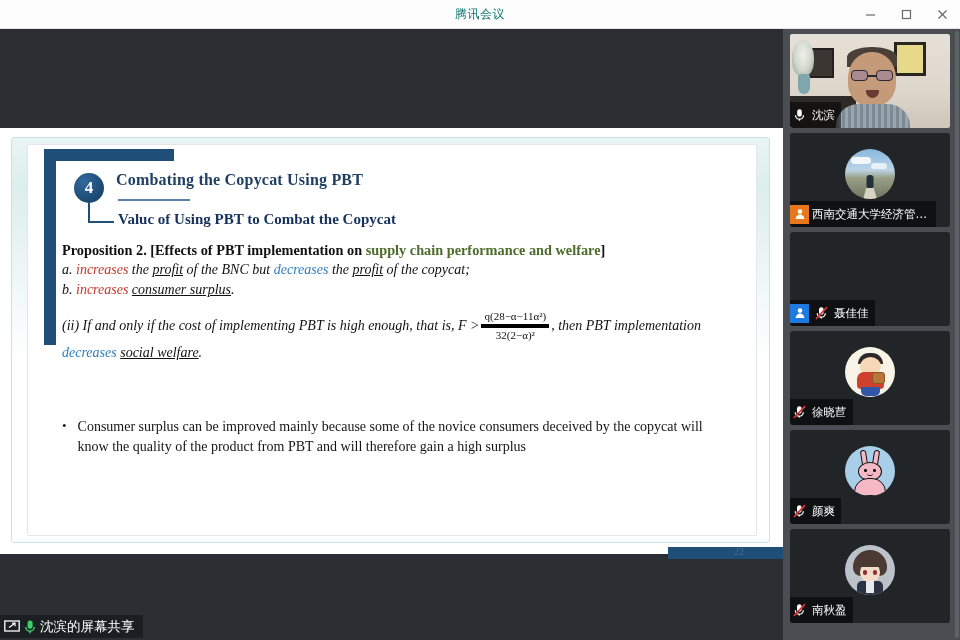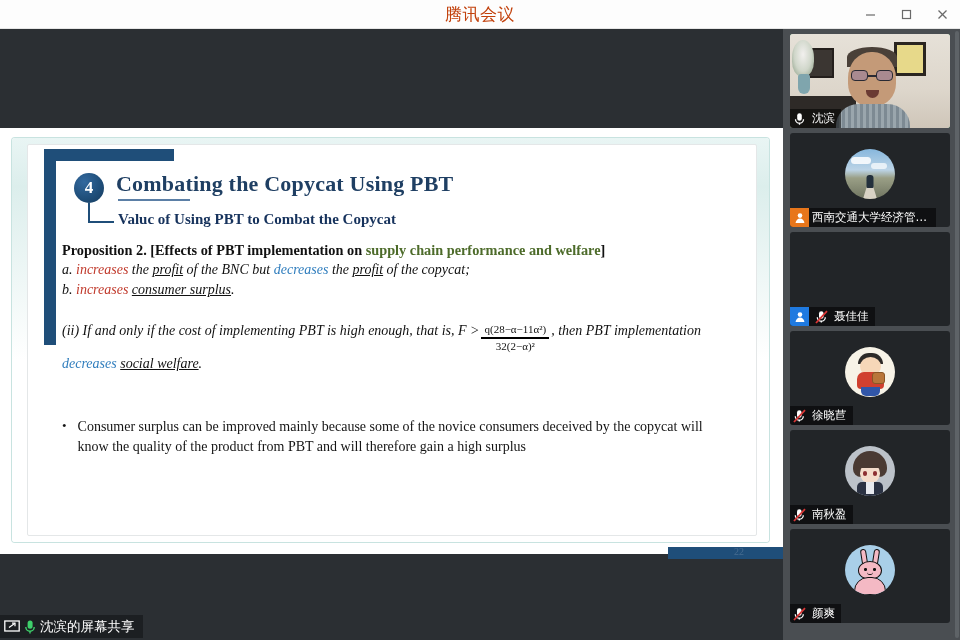--- a/index.html
+++ b/index.html
@@ -11,21 +11,21 @@
   }
   #app { position: relative; width: 960px; height: 640px; background: #ffffff; }
 
   
   #titlebar {
     position: absolute; left: 0; top: 0; width: 960px; height: 29px;
     background: #fdfdfd; border-bottom: 1px solid #e6e6e6;
     display: flex; align-items: center; justify-content: center;
   }
   #titlebar .title {
-    font-size: 17px; color: #c2410c; letter-spacing: .5px;
+    font-size: 12px; color: #0f766e; letter-spacing: .5px;
     font-family: "DejaVu Sans", "Liberation Sans", sans-serif;
   }
   #winbtns { position: absolute; right: 0; top: 0; height: 29px; display: flex; }
   #winbtns .wb {
     width: 36px; height: 29px; display: flex; align-items: center; justify-content: center;
     color: #6a6a6a; font-size: 13px; line-height: 1;
     font-family: "DejaVu Sans", sans-serif;
   }
   #winbtns .wb svg { display: block; }
 
@@ -77,21 +77,21 @@
     position: absolute; left: 46px; top: 28px; width: 30px; height: 30px;
     border-radius: 50%;
     background: radial-gradient(circle at 34% 30%, #33699e 0%, #1f4e79 58%, #163a5c 100%);
     color: #ffffff; font-size: 17px; font-weight: bold;
     display: flex; align-items: center; justify-content: center;
     font-family: "Liberation Serif", serif;
   }
   .sl-title {
     position: absolute; left: 88px; top: 26px;
     font-family: "Liberation Serif", serif;
-    font-size: 22px; font-weight: bold; color: #1f3f63;
+    font-size: 16px; font-weight: bold; color: #1f3f63;
     letter-spacing: .2px;
   }
   .sl-title-ul {
     position: absolute; left: 90px; top: 54px; width: 72px; height: 2px;
     background: #5b7fa6;
   }
   .sl-elbow-v {
     position: absolute; left: 60px; top: 58px; width: 2px; height: 20px; background: #1f4e79;
   }
   .sl-elbow-h {
@@ -114,21 +114,21 @@
   .u { text-decoration: underline; }
   .line-i  { font-size: 14px; font-style: italic; line-height: 1.42; }
   .line-ii { font-size: 14px; font-style: italic; line-height: 1.55; margin-top: 11px; }
 
   
   .frac {
     display: inline-block; vertical-align: middle; text-align: center;
     font-style: normal; font-size: 11px; line-height: 1.15;
     margin: 0 2px; position: relative; top: -1px;
   }
-  .frac .num { display: block; padding: 0 3px 1px 3px; border-bottom: 2px solid #000000; white-space: nowrap; margin-top: 13px; }
+  .frac .num { display: block; padding: 0 3px 1px 3px; border-bottom: 4px solid #000000; white-space: nowrap; }
   .frac .den { display: block; padding: 1px 3px 0 3px; white-space: nowrap; }
 
   .bullet-row {
     position: absolute; left: 34px; top: 272px; width: 668px;
     display: flex; gap: 11px;
     font-family: "Liberation Serif", serif;
     font-size: 14px; color: #141414; line-height: 1.42;
   }
   .bullet-dot { flex: 0 0 auto; font-size: 13px; line-height: 1.42; }
 
@@ -155,21 +155,21 @@
   #rail-scroll {
     position: absolute; right: 1px; top: 2px; width: 4px; height: 607px;
     background: #5e6367; border-radius: 2px;
   }
   .tile {
     position: relative; width: 160px; height: 94px; margin-bottom: 5px;
     background: #222528; border-radius: 3px; overflow: hidden;
   }
   .tile.active { box-shadow: 0 0 0 2px #17b26a inset; }
   .tile-name {
-    position: absolute; left: 0; bottom: 0; height: 19px;
+    position: absolute; left: 0; bottom: 0; height: 26px;
     display: flex; align-items: center; gap: 3px; padding: 0 6px 0 0;
     background: rgba(0,0,0,.55); max-width: 158px;
   }
   .tile-name .nm {
     color: #ffffff; font-size: 11.5px; white-space: nowrap;
     overflow: hidden; text-overflow: ellipsis; max-width: 118px;
     font-family: "DejaVu Sans", "Liberation Sans", sans-serif;
   }
   .role-chip {
     width: 19px; height: 19px; flex: 0 0 auto;
@@ -440,20 +440,43 @@
               <path d="M2.3 7.2 a4 4 0 0 0 8 0" stroke="#ffffff" stroke-width="1.3" fill="none"></path>
               <line x1="6.3" y1="11" x2="6.3" y2="12.6" stroke="#ffffff" stroke-width="1.3"></line>
               <line x1="1" y1="13" x2="12" y2="1.2" stroke="#d93636" stroke-width="1.8"></line>
             </svg>
           </div>
           <span class="nm">徐晓苣</span>
         </div>
       </div>
 
       <div class="tile">
+        <div class="avatar-circle av-rabbit">
+          <div class="earL"></div>
+            <div class="earR"></div>
+            <div class="head"></div>
+          <div class="eL"></div>
+            <div class="eR"></div>
+            <div class="m"></div>
+            <div class="body"></div>
+        </div>
+        <div class="tile-name">
+          <div class="role-chip">
+            <svg width="13" height="14" viewBox="0 0 13 14">
+              <rect x="4" y="1.2" width="4.6" height="7.6" rx="2.3" fill="#ffffff"></rect>
+              <path d="M2.3 7.2 a4 4 0 0 0 8 0" stroke="#ffffff" stroke-width="1.3" fill="none"></path>
+              <line x1="6.3" y1="11" x2="6.3" y2="12.6" stroke="#ffffff" stroke-width="1.3"></line>
+              <line x1="1" y1="13" x2="12" y2="1.2" stroke="#d93636" stroke-width="1.8"></line>
+            </svg>
+          </div>
+          <span class="nm">颜爽</span>
+        </div>
+      </div>
+
+      <div class="tile">
         <div class="avatar-circle av-anime">
           <div class="hair"></div>
             <div class="face"></div>
             <div class="bangs"></div>
           <div class="eyeL"></div>
             <div class="eyeR"></div>
             <div class="coll"></div>
             <div class="collw"></div>
         </div>
         <div class="tile-name">
@@ -462,40 +485,17 @@
               <rect x="4" y="1.2" width="4.6" height="7.6" rx="2.3" fill="#ffffff"></rect>
               <path d="M2.3 7.2 a4 4 0 0 0 8 0" stroke="#ffffff" stroke-width="1.3" fill="none"></path>
               <line x1="6.3" y1="11" x2="6.3" y2="12.6" stroke="#ffffff" stroke-width="1.3"></line>
               <line x1="1" y1="13" x2="12" y2="1.2" stroke="#d93636" stroke-width="1.8"></line>
             </svg>
           </div>
           <span class="nm">南秋盈</span>
         </div>
       </div>
 
-      <div class="tile">
-        <div class="avatar-circle av-rabbit">
-          <div class="earL"></div>
-            <div class="earR"></div>
-            <div class="head"></div>
-          <div class="eL"></div>
-            <div class="eR"></div>
-            <div class="m"></div>
-            <div class="body"></div>
-        </div>
-        <div class="tile-name">
-          <div class="role-chip">
-            <svg width="13" height="14" viewBox="0 0 13 14">
-              <rect x="4" y="1.2" width="4.6" height="7.6" rx="2.3" fill="#ffffff"></rect>
-              <path d="M2.3 7.2 a4 4 0 0 0 8 0" stroke="#ffffff" stroke-width="1.3" fill="none"></path>
-              <line x1="6.3" y1="11" x2="6.3" y2="12.6" stroke="#ffffff" stroke-width="1.3"></line>
-              <line x1="1" y1="13" x2="12" y2="1.2" stroke="#d93636" stroke-width="1.8"></line>
-            </svg>
-          </div>
-          <span class="nm">颜爽</span>
-        </div>
-      </div>
-
     </div>
     <div id="rail-scroll"></div>
   </div>
 
 </div>
 
 </body></html>

